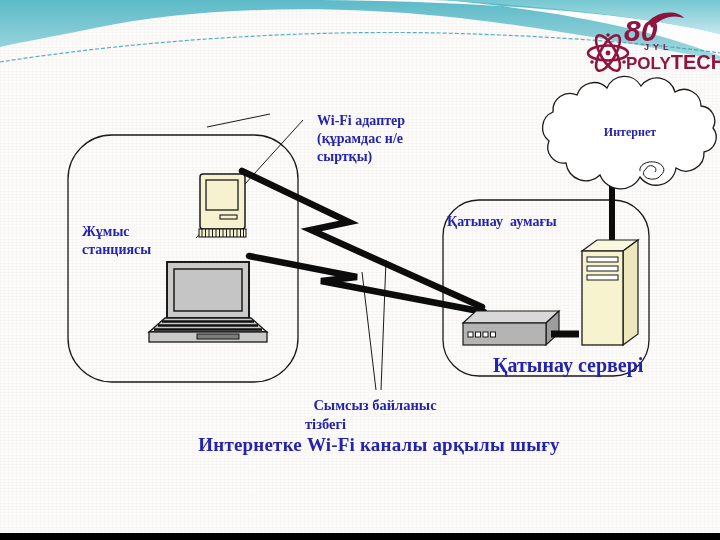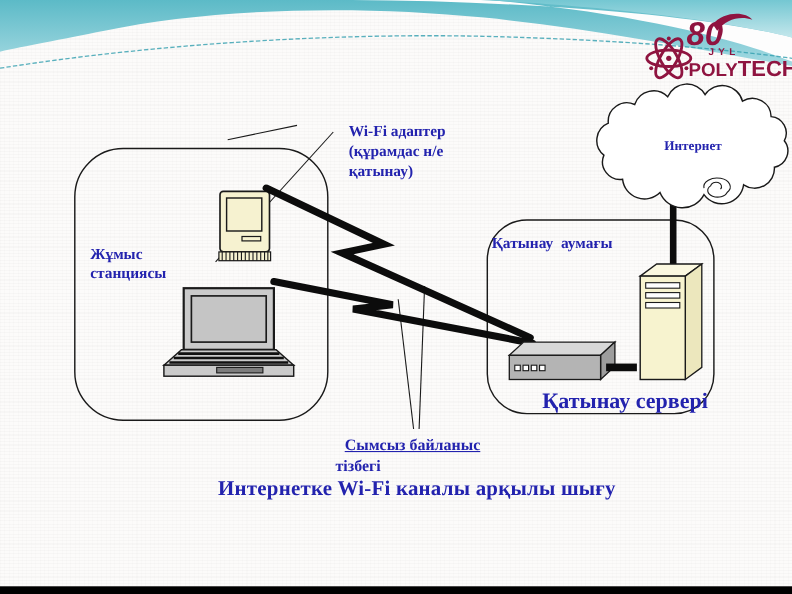--- a/index.html
+++ b/index.html
@@ -142,29 +142,29 @@
     <text x="42" y="63" font-family="Liberation Sans, sans-serif" font-weight="bold" fill="#8f1440">
       <tspan font-size="17">POLY</tspan><tspan font-size="20">TECH</tspan>
     </text>
   </svg>
 
   <div class="lbl" style="left:82px;top:223px;">Жұмыс
 станциясы</div>
 
   <div class="lbl" style="left:317px;top:112px;">Wi-Fi адаптер
 (құрамдас н/е
-қатынау)</div>
+сыртқы)</div>
 
   <div class="lbl" style="left:565px;top:125px;width:130px;text-align:center;font-size:12px;">Интернет</div>
 
   <div class="lbl" style="left:447px;top:213px;white-space:pre;">Қатынау  аумағы</div>
 
 
   <div class="lbl" style="left:493px;top:353px;font-size:20px;">Қатынау сервері</div>
 
-  <div class="lbl" style="left:285px;top:396px;width:180px;text-align:center;font-size:14.5px;text-decoration:underline;">Сымсыз байланыс</div>
+  <div class="lbl" style="left:285px;top:396px;width:180px;text-align:center;font-size:14.5px;">Сымсыз байланыс</div>
   <div class="lbl" style="left:305px;top:415px;width:180px;text-align:left;font-size:14.5px;">тізбегі</div>
 
   <div class="lbl" style="left:19px;top:433px;width:720px;text-align:center;font-size:19px;letter-spacing:0.2px;">Интернетке Wi-Fi каналы арқылы шығу</div>
 
   <div class="abs bottom-bar"></div>
 
 </div>
 
 </body></html>

